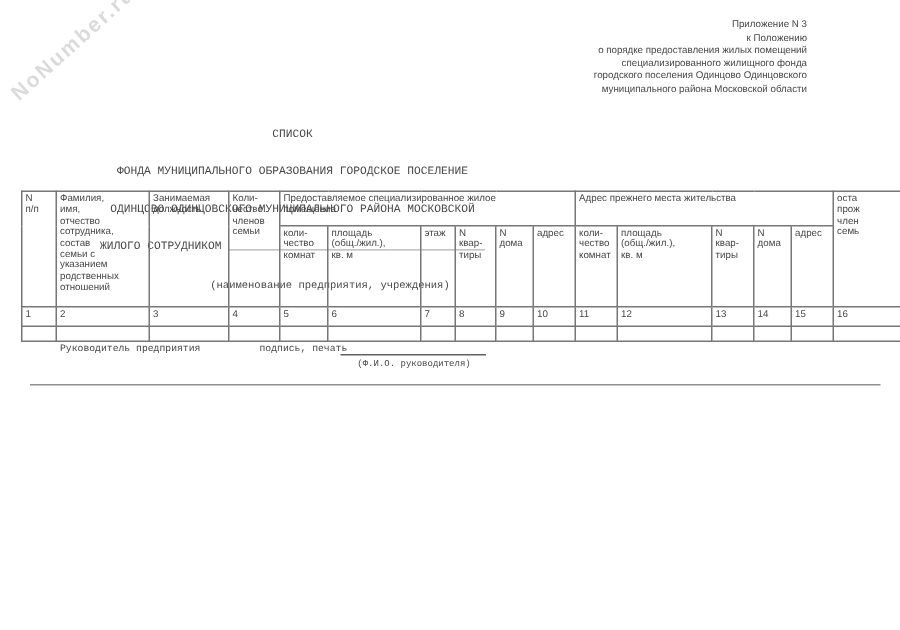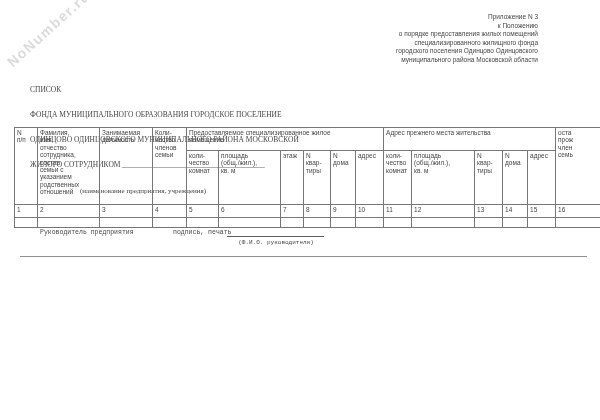--- a/index.html
+++ b/index.html
@@ -9,22 +9,22 @@
   }
   .watermark{
     position:absolute;left:4px;top:58px;transform:rotate(-42deg);transform-origin:0 0;
     font-size:14px;font-weight:700;letter-spacing:1.5px;color:#dbdbdb;white-space:nowrap;
   }
   .appendix{
     position:absolute;top:13px;right:62px;text-align:right;
     font-size:6.5px;line-height:8.5px;
   }
   .doc-title{
-    position:absolute;left:30px;top:69px;width:330px;
-    font-family:Liberation Serif, serif;
+    position:absolute;left:30px;top:69px;width:330px;text-align:center;
+    font-family:Liberation Mono, monospace;
     font-size:7.5px;line-height:8.4px;white-space:pre;
   }
   .title-caption{padding-left:50px;font-size:7px;}
   table.sheet{
     position:absolute;left:14px;top:127px;width:601px;
     border-collapse:collapse;table-layout:fixed;
     font-size:6.5px;line-height:7.4px;color:#474747;
   }
   table.sheet th, table.sheet td{
     border:1px solid #777777;padding:1px 2px;vertical-align:top;text-align:left;

